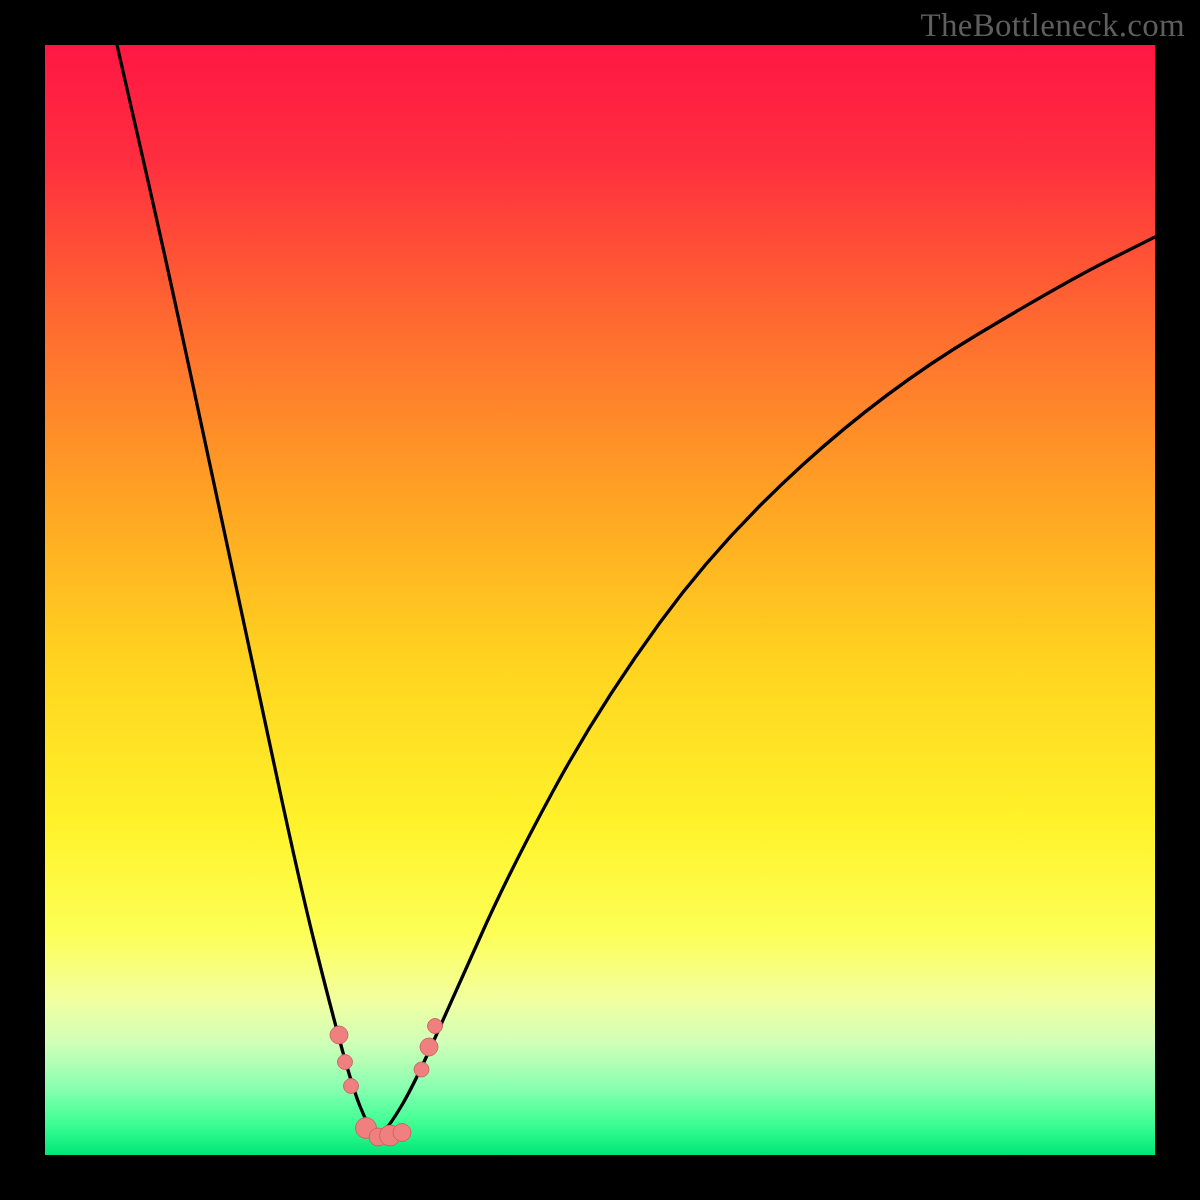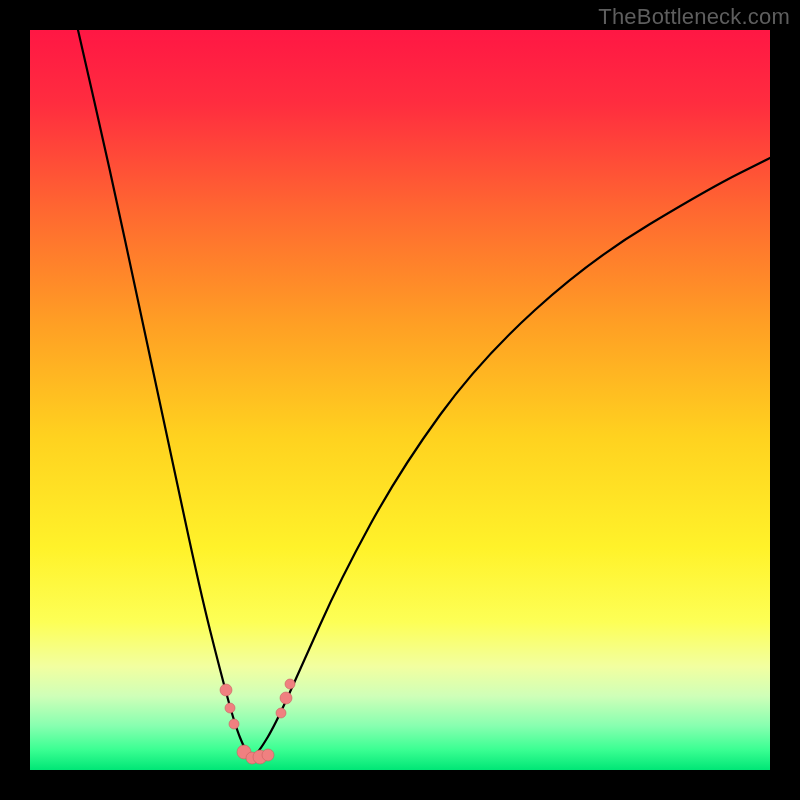--- a/index.html
+++ b/index.html
@@ -9,20 +9,21 @@
     height: 800px;
     overflow: hidden;
     background: #000;
     font-family: Arial, Helvetica, sans-serif;
   }
   .outer {
     width: 800px;
     height: 800px;
     background: #000;
     position: relative;
+    font-family: Liberation Serif, serif;
   }
   .plot-area {
     position: absolute;
     left: 30px;
     top: 30px;
     width: 740px;
     height: 740px;
   }
   .plot-area svg {
     width: 100%;

